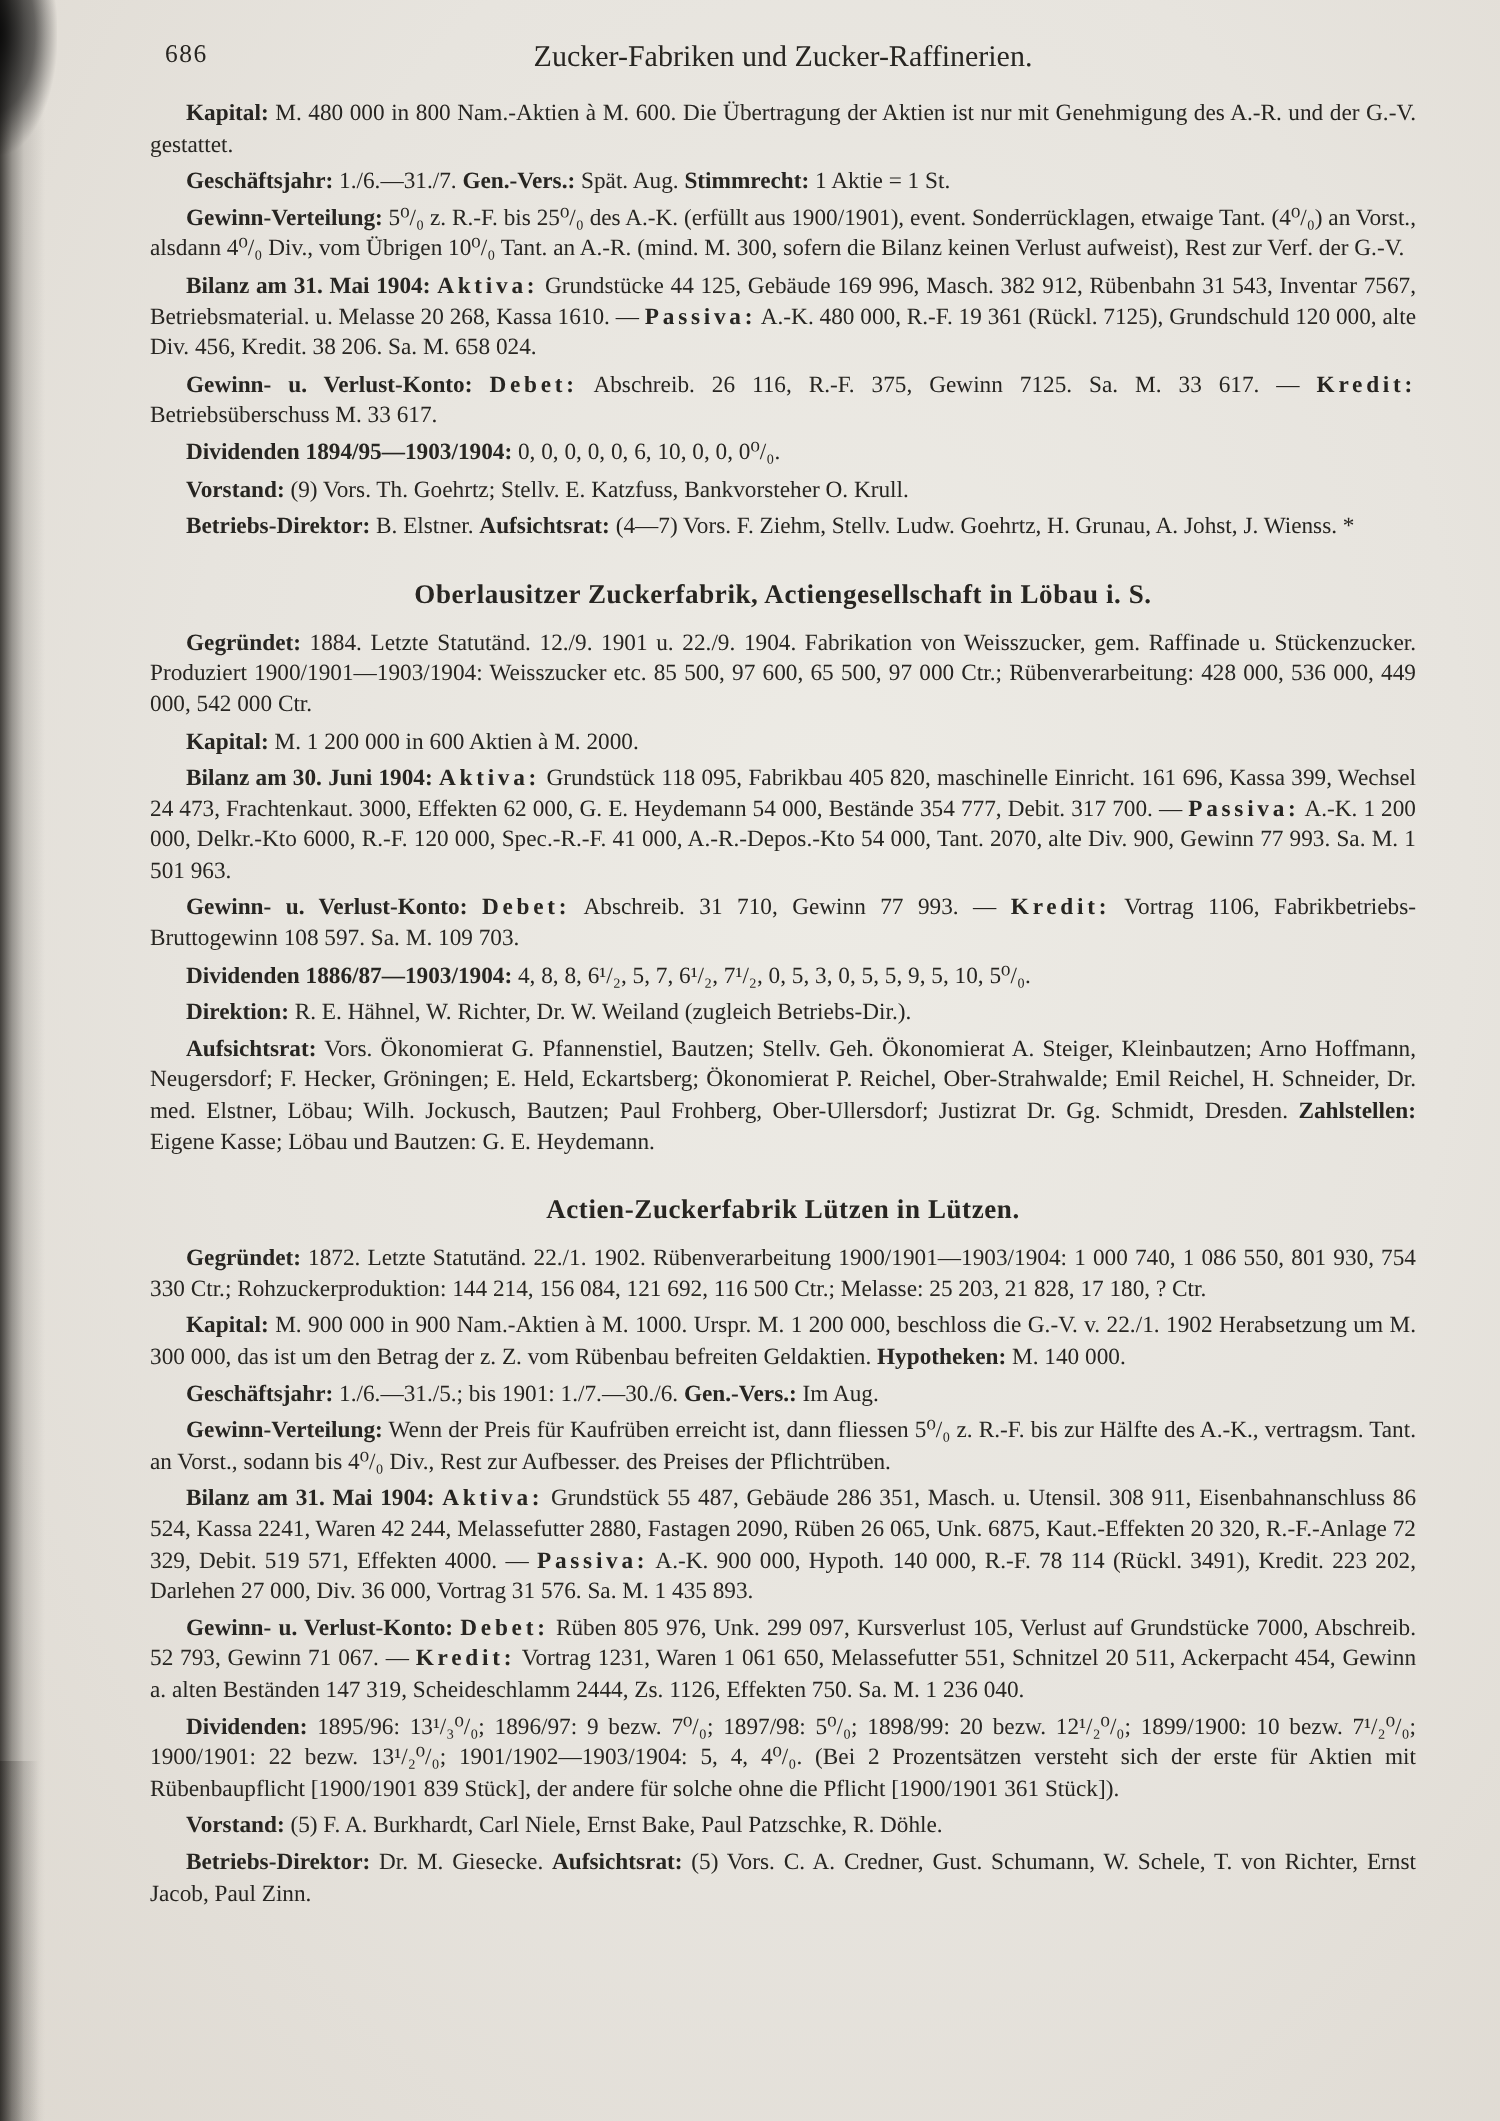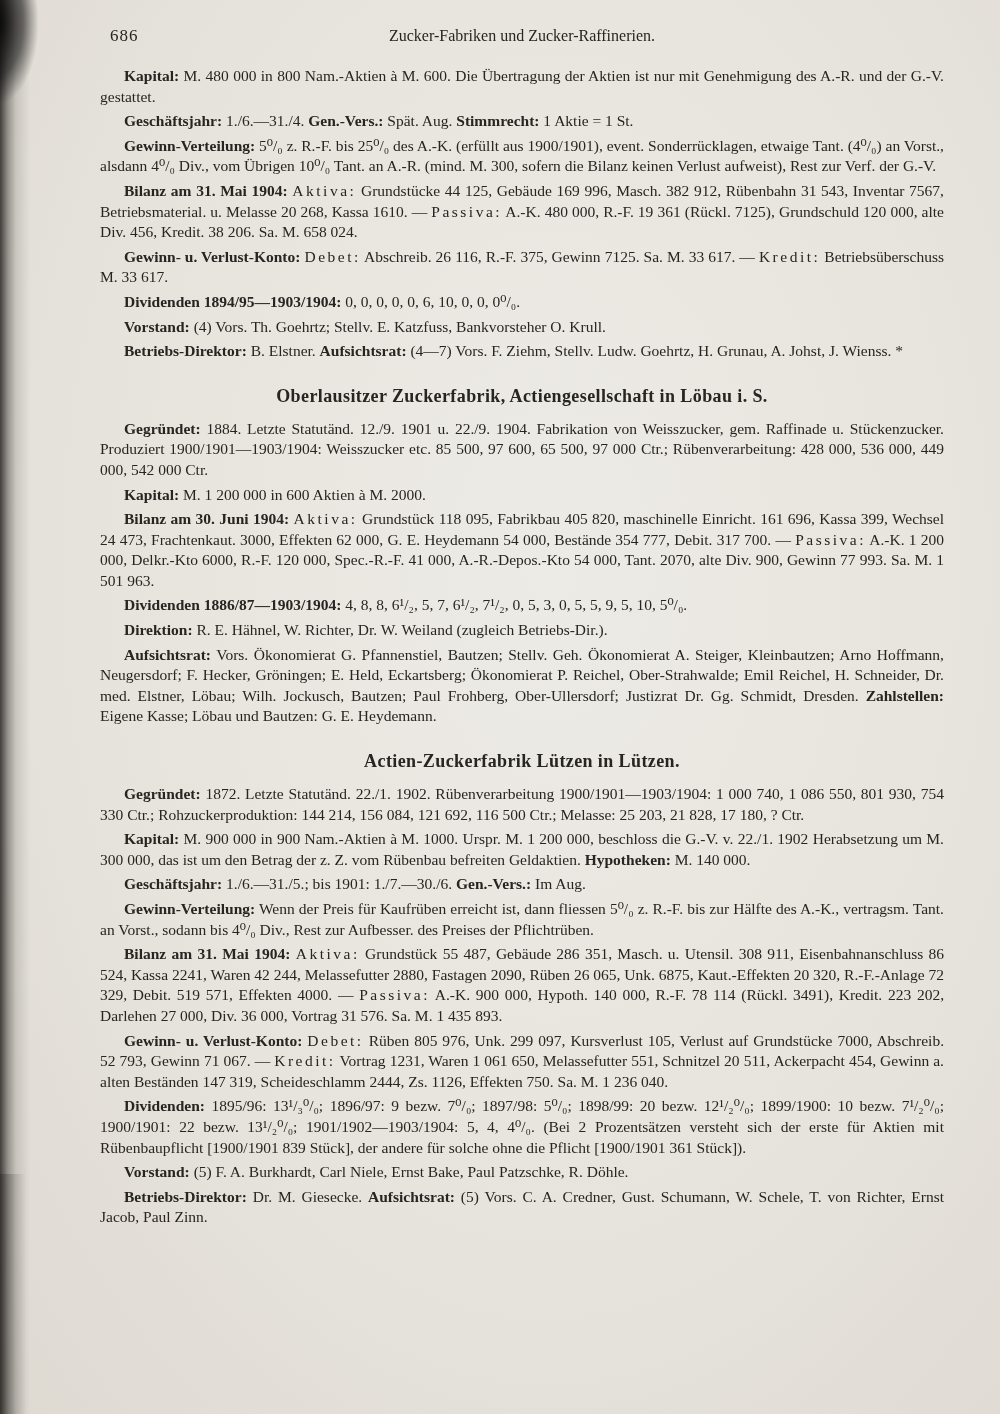--- a/index.html
+++ b/index.html
@@ -25,30 +25,30 @@
     background: radial-gradient(ellipse at 12% 30%,
       rgba(8,8,8,0.95) 0%, rgba(8,8,8,0.55) 45%, rgba(8,8,8,0) 72%);
   }
   .bottom-smudge {
     position: absolute; left: 0; bottom: 0; width: 26px; height: 240px; z-index: 2;
     background: linear-gradient(to right, rgba(25,23,20,0.30), rgba(25,23,20,0));
   }
   .page-inner { position: relative; z-index: 1; padding: 26px 52px 28px 96px; }
   .running-header { position: relative; height: 24px; margin-bottom: 16px; }
   .page-number { position: absolute; left: 14px; top: 0; font-size: 17px; letter-spacing: 1px; text-align: right; }
-  .header-title { position: absolute; left: 0; right: 0; top: 1px; text-align: center; font-size: 16px; }
+  .header-title { position: absolute; left: 0; right: 0; top: 1px; text-align: center; font-size: 20px; }
   .content p.para {
     margin: 4px;
     text-indent: 24px;
     text-align: justify;
     font-size: 15.5px;
     line-height: 20.6px;
   }
   .lbl { font-weight: bold; }
-  .sperr { letter-spacing: 2.5px; }
+  .sperr { letter-spacing: 2.5px; font-weight: bold; }
   h2.company-heading {
     margin: 24px 0 12px;
     text-align: center;
     font-size: 18px;
     font-weight: bold;
     letter-spacing: 0.4px;
   }
 </style>
 </head>
 <body>
@@ -58,31 +58,32 @@
   <div class="corner-mark"></div>
   <div class="bottom-smudge"></div>
 
   <div class="page-inner">
     <div class="running-header">
       <span class="page-number">686</span>
       <span class="header-title">Zucker-Fabriken und Zucker-Raffinerien.</span>
     </div>
     <div class="content">
         <p class="para"><span class="lbl">Kapital:</span><span class="run"> M. 480 000 in 800 Nam.-Aktien à M. 600. Die Übertragung der Aktien ist nur mit Genehmigung des A.-R. und der G.-V. gestattet.</span></p>
-        <p class="para"><span class="lbl">Geschäftsjahr:</span><span class="run"> 1./6.—31./4. </span><span class="lbl">Gen.-Vers.:</span><span class="run"> Spät. Aug. </span><span class="lbl">Stimmrecht:</span><span class="run"> 1 Aktie = 1 St.</span></p>
+        <p class="para"><span class="lbl">Geschäftsjahr:</span><span class="run"> 1./6.—31./7. </span><span class="lbl">Gen.-Vers.:</span><span class="run"> Spät. Aug. </span><span class="lbl">Stimmrecht:</span><span class="run"> 1 Aktie = 1 St.</span></p>
         <p class="para"><span class="lbl">Gewinn-Verteilung:</span><span class="run"> 5⁰/₀ z. R.-F. bis 25⁰/₀ des A.-K. (erfüllt aus 1900/1901), event. Sonderrücklagen, etwaige Tant. (4⁰/₀) an Vorst., alsdann 4⁰/₀ Div., vom Übrigen 10⁰/₀ Tant. an A.-R. (mind. M. 300, sofern die Bilanz keinen Verlust aufweist), Rest zur Verf. der G.-V.</span></p>
         <p class="para"><span class="lbl">Bilanz am 31. Mai 1904:</span><span class="run"> </span><span class="sperr">Aktiva:</span><span class="run"> Grundstücke 44 125, Gebäude 169 996, Masch. 382 912, Rübenbahn 31 543, Inventar 7567, Betriebsmaterial. u. Melasse 20 268, Kassa 1610. — </span><span class="sperr">Passiva:</span><span class="run"> A.-K. 480 000, R.-F. 19 361 (Rückl. 7125), Grundschuld 120 000, alte Div. 456, Kredit. 38 206. Sa. M. 658 024.</span></p>
         <p class="para"><span class="lbl">Gewinn- u. Verlust-Konto:</span><span class="run"> </span><span class="sperr">Debet:</span><span class="run"> Abschreib. 26 116, R.-F. 375, Gewinn 7125. Sa. M. 33 617. — </span><span class="sperr">Kredit:</span><span class="run"> Betriebsüberschuss M. 33 617.</span></p>
         <p class="para"><span class="lbl">Dividenden 1894/95—1903/1904:</span><span class="run"> 0, 0, 0, 0, 0, 6, 10, 0, 0, 0⁰/₀.</span></p>
-        <p class="para"><span class="lbl">Vorstand:</span><span class="run"> (4) Vors. Th. Goehrtz; Stellv. E. Katzfuss, Bankvorsteher O. Krull.</span></p>
+        <p class="para"><span class="lbl">Vorstand:</span><span class="run"> (9) Vors. Th. Goehrtz; Stellv. E. Katzfuss, Bankvorsteher O. Krull.</span></p>
         <p class="para"><span class="lbl">Betriebs-Direktor:</span><span class="run"> B. Elstner. </span><span class="lbl">Aufsichtsrat:</span><span class="run"> (4—7) Vors. F. Ziehm, Stellv. Ludw. Goehrtz, H. Grunau, A. Johst, J. Wienss. *</span></p>
         <h2 class="company-heading">Oberlausitzer Zuckerfabrik, Actiengesellschaft in Löbau i. S.</h2>
         <p class="para"><span class="lbl">Gegründet:</span><span class="run"> 1884. Letzte Statutänd. 12./9. 1901 u. 22./9. 1904. Fabrikation von Weisszucker, gem. Raffinade u. Stückenzucker. Produziert 1900/1901—1903/1904: Weisszucker etc. 85 500, 97 600, 65 500, 97 000 Ctr.; Rübenverarbeitung: 428 000, 536 000, 449 000, 542 000 Ctr.</span></p>
         <p class="para"><span class="lbl">Kapital:</span><span class="run"> M. 1 200 000 in 600 Aktien à M. 2000.</span></p>
         <p class="para"><span class="lbl">Bilanz am 30. Juni 1904:</span><span class="run"> </span><span class="sperr">Aktiva:</span><span class="run"> Grundstück 118 095, Fabrikbau 405 820, maschinelle Einricht. 161 696, Kassa 399, Wechsel 24 473, Frachtenkaut. 3000, Effekten 62 000, G. E. Heydemann 54 000, Bestände 354 777, Debit. 317 700. — </span><span class="sperr">Passiva:</span><span class="run"> A.-K. 1 200 000, Delkr.-Kto 6000, R.-F. 120 000, Spec.-R.-F. 41 000, A.-R.-Depos.-Kto 54 000, Tant. 2070, alte Div. 900, Gewinn 77 993. Sa. M. 1 501 963.</span></p>
+        <p class="para"><span class="lbl">Gewinn- u. Verlust-Konto:</span><span class="run"> </span><span class="sperr">Debet:</span><span class="run"> Abschreib. 31 710, Gewinn 77 993. — </span><span class="sperr">Kredit:</span><span class="run"> Vortrag 1106, Fabrikbetriebs-Bruttogewinn 108 597. Sa. M. 109 703.</span></p>
         <p class="para"><span class="lbl">Dividenden 1886/87—1903/1904:</span><span class="run"> 4, 8, 8, 6¹/₂, 5, 7, 6¹/₂, 7¹/₂, 0, 5, 3, 0, 5, 5, 9, 5, 10, 5⁰/₀.</span></p>
         <p class="para"><span class="lbl">Direktion:</span><span class="run"> R. E. Hähnel, W. Richter, Dr. W. Weiland (zugleich Betriebs-Dir.).</span></p>
         <p class="para"><span class="lbl">Aufsichtsrat:</span><span class="run"> Vors. Ökonomierat G. Pfannenstiel, Bautzen; Stellv. Geh. Ökonomierat A. Steiger, Kleinbautzen; Arno Hoffmann, Neugersdorf; F. Hecker, Gröningen; E. Held, Eckartsberg; Ökonomierat P. Reichel, Ober-Strahwalde; Emil Reichel, H. Schneider, Dr. med. Elstner, Löbau; Wilh. Jockusch, Bautzen; Paul Frohberg, Ober-Ullersdorf; Justizrat Dr. Gg. Schmidt, Dresden. </span><span class="lbl">Zahlstellen:</span><span class="run"> Eigene Kasse; Löbau und Bautzen: G. E. Heydemann.</span></p>
         <h2 class="company-heading">Actien-Zuckerfabrik Lützen in Lützen.</h2>
         <p class="para"><span class="lbl">Gegründet:</span><span class="run"> 1872. Letzte Statutänd. 22./1. 1902. Rübenverarbeitung 1900/1901—1903/1904: 1 000 740, 1 086 550, 801 930, 754 330 Ctr.; Rohzuckerproduktion: 144 214, 156 084, 121 692, 116 500 Ctr.; Melasse: 25 203, 21 828, 17 180, ? Ctr.</span></p>
         <p class="para"><span class="lbl">Kapital:</span><span class="run"> M. 900 000 in 900 Nam.-Aktien à M. 1000. Urspr. M. 1 200 000, beschloss die G.-V. v. 22./1. 1902 Herabsetzung um M. 300 000, das ist um den Betrag der z. Z. vom Rübenbau befreiten Geldaktien. </span><span class="lbl">Hypotheken:</span><span class="run"> M. 140 000.</span></p>
         <p class="para"><span class="lbl">Geschäftsjahr:</span><span class="run"> 1./6.—31./5.; bis 1901: 1./7.—30./6. </span><span class="lbl">Gen.-Vers.:</span><span class="run"> Im Aug.</span></p>
         <p class="para"><span class="lbl">Gewinn-Verteilung:</span><span class="run"> Wenn der Preis für Kaufrüben erreicht ist, dann fliessen 5⁰/₀ z. R.-F. bis zur Hälfte des A.-K., vertragsm. Tant. an Vorst., sodann bis 4⁰/₀ Div., Rest zur Aufbesser. des Preises der Pflichtrüben.</span></p>
         <p class="para"><span class="lbl">Bilanz am 31. Mai 1904:</span><span class="run"> </span><span class="sperr">Aktiva:</span><span class="run"> Grundstück 55 487, Gebäude 286 351, Masch. u. Utensil. 308 911, Eisenbahnanschluss 86 524, Kassa 2241, Waren 42 244, Melassefutter 2880, Fastagen 2090, Rüben 26 065, Unk. 6875, Kaut.-Effekten 20 320, R.-F.-Anlage 72 329, Debit. 519 571, Effekten 4000. — </span><span class="sperr">Passiva:</span><span class="run"> A.-K. 900 000, Hypoth. 140 000, R.-F. 78 114 (Rückl. 3491), Kredit. 223 202, Darlehen 27 000, Div. 36 000, Vortrag 31 576. Sa. M. 1 435 893.</span></p>
         <p class="para"><span class="lbl">Gewinn- u. Verlust-Konto:</span><span class="run"> </span><span class="sperr">Debet:</span><span class="run"> Rüben 805 976, Unk. 299 097, Kursverlust 105, Verlust auf Grundstücke 7000, Abschreib. 52 793, Gewinn 71 067. — </span><span class="sperr">Kredit:</span><span class="run"> Vortrag 1231, Waren 1 061 650, Melassefutter 551, Schnitzel 20 511, Ackerpacht 454, Gewinn a. alten Beständen 147 319, Scheideschlamm 2444, Zs. 1126, Effekten 750. Sa. M. 1 236 040.</span></p>

